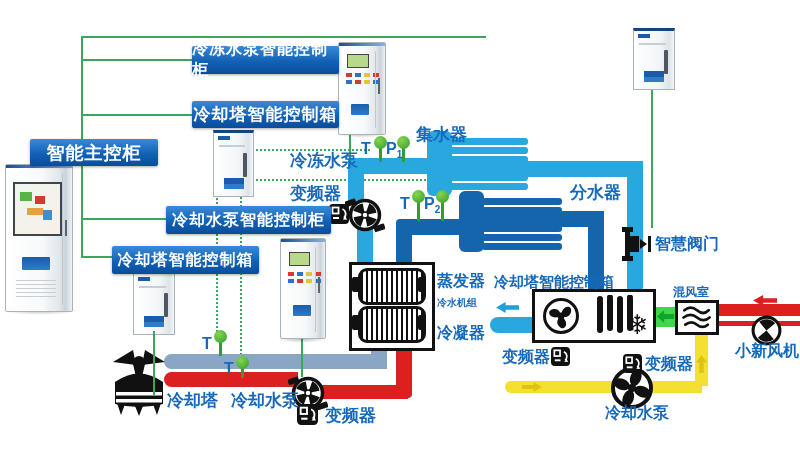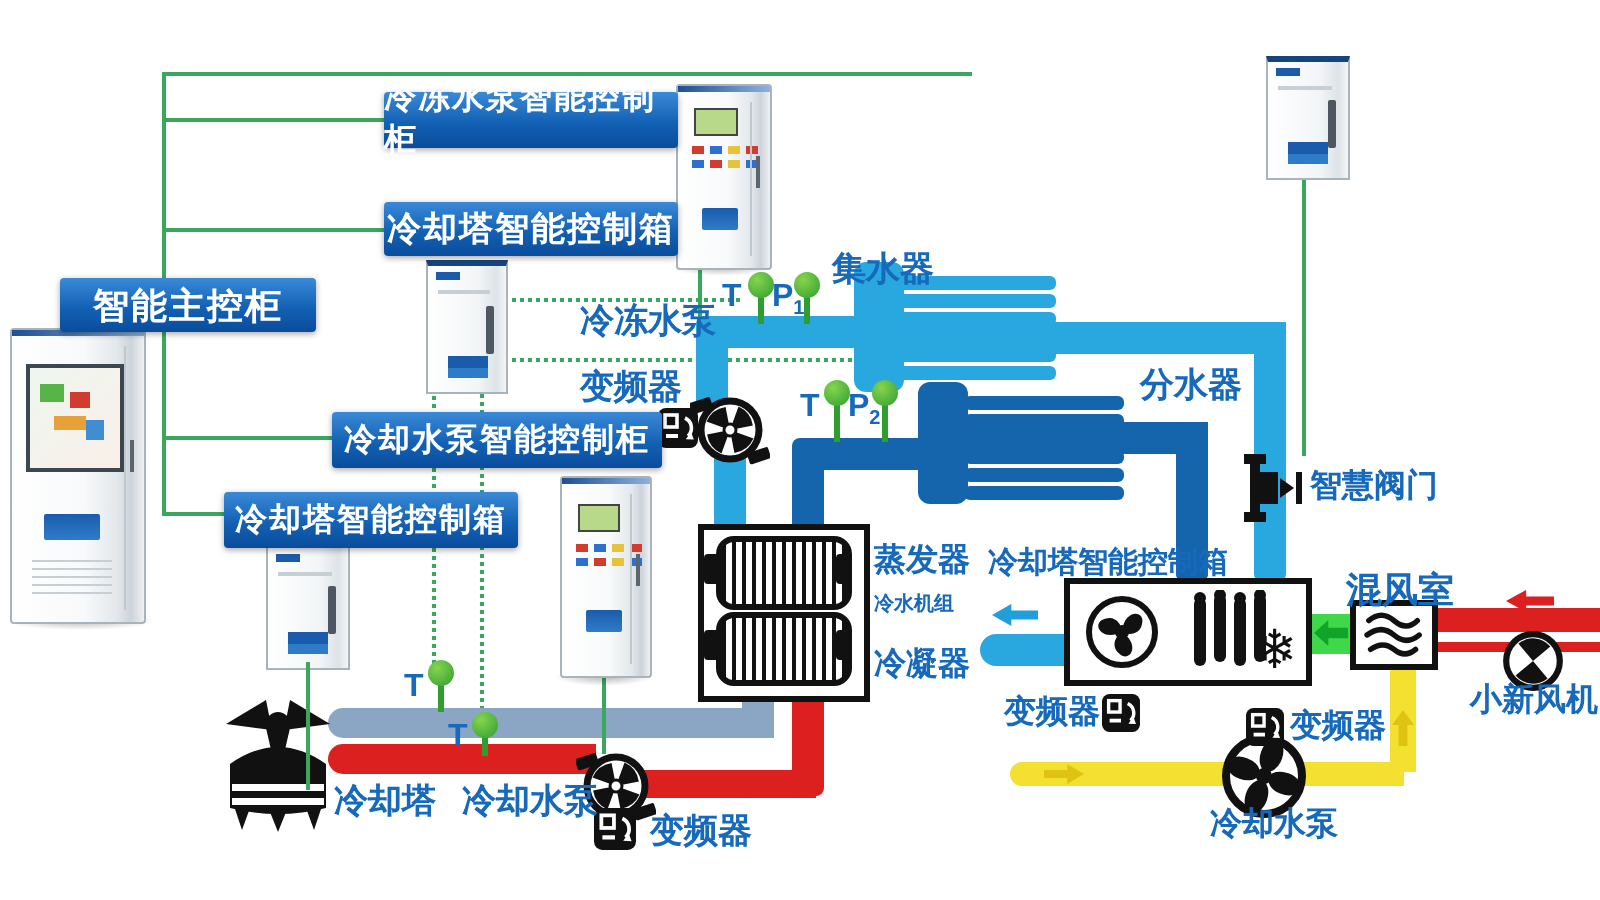--- a/index.html
+++ b/index.html
@@ -378,21 +378,21 @@
 
   <div class="etxt" style="left:416px;top:126px;font-size:17px;">集水器</div>
   <div class="etxt" style="left:570px;top:184px;font-size:17px;">分水器</div>
   <div class="etxt" style="left:290px;top:152px;font-size:17px;">冷冻水泵</div>
   <div class="etxt" style="left:290px;top:185px;font-size:17px;">变频器</div>
   <div class="etxt" style="left:655px;top:236px;font-size:16px;">智慧阀门</div>
   <div class="etxt" style="left:437px;top:273px;font-size:16px;">蒸发器</div>
   <div class="etxt" style="left:437px;top:298px;font-size:10px;">冷水机组</div>
   <div class="etxt" style="left:437px;top:325px;font-size:16px;">冷凝器</div>
   <div class="etxt" style="left:494px;top:274px;font-size:15px;">冷却塔智能控制箱</div>
-  <div class="etxt" style="left:673px;top:286px;font-size:18px;">混风室</div>
+  <div class="etxt" style="left:673px;top:286px;font-size:12px;">混风室</div>
   <div class="etxt" style="left:502px;top:349px;font-size:16px;">变频器</div>
   <div class="etxt" style="left:645px;top:356px;font-size:16px;">变频器</div>
   <div class="etxt" style="left:735px;top:343px;font-size:16px;">小新风机</div>
   <div class="etxt" style="left:605px;top:405px;font-size:16px;">冷却水泵</div>
   <div class="etxt" style="left:167px;top:392px;font-size:17px;">冷却塔</div>
   <div class="etxt" style="left:231px;top:392px;font-size:17px;">冷却水泵</div>
   <div class="etxt" style="left:325px;top:407px;font-size:17px;">变频器</div>
 
 </div>
 

